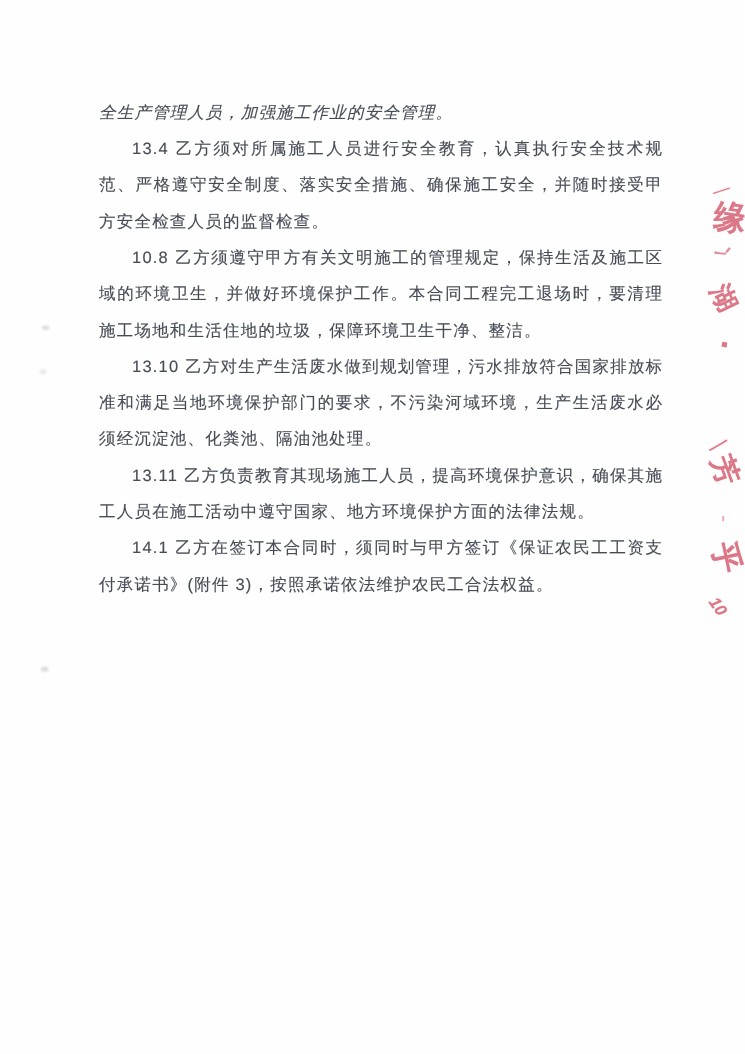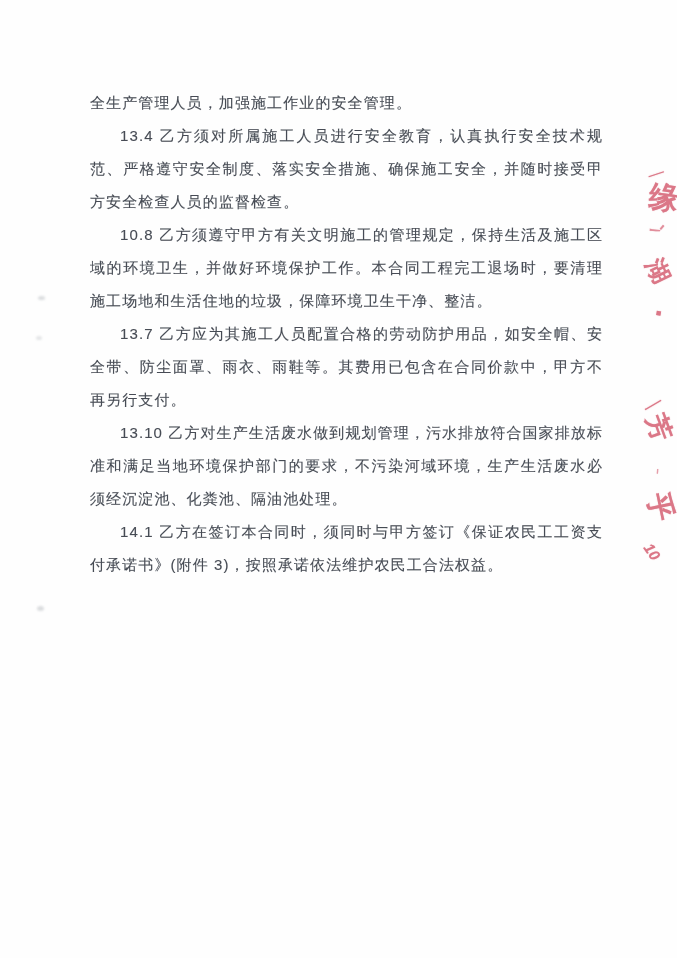--- a/index.html
+++ b/index.html
@@ -33,20 +33,21 @@
     text-align: justify;
     text-justify: inter-character;
     -webkit-text-stroke: 0.2px rgba(71,76,85,0.55);
   }
   .para {
     margin: 0;
     text-indent: 2em;
   }
   .para.no-indent {
     text-indent: 0;
+    font-style: italic;
   }
   
   .seal-fragment {
     position: absolute;
     color: #d56073;
     opacity: 0.85;
     font-weight: bold;
     white-space: nowrap;
     pointer-events: none;
     text-shadow: 0 0 1px rgba(213,96,115,0.6);
@@ -75,22 +76,22 @@
 </style>
 </head>
 <body>
 
 <div class="page">
 
   <div class="content">
     <p class="para no-indent">全生产管理人员，加强施工作业的安全管理。</p>
     <p class="para">13.4 乙方须对所属施工人员进行安全教育，认真执行安全技术规范、严格遵守安全制度、落实安全措施、确保施工安全，并随时接受甲方安全检查人员的监督检查。</p>
     <p class="para">10.8 乙方须遵守甲方有关文明施工的管理规定，保持生活及施工区域的环境卫生，并做好环境保护工作。本合同工程完工退场时，要清理施工场地和生活住地的垃圾，保障环境卫生干净、整洁。</p>
-    <p class="para">13.7 乙方应为其施工人员配置合格的劳动防护用品，如安全帽、安全带、防尘面罩、雨衣、雨鞋等。其费用已包含在合同价款中，甲方不再另行支付。</p>
     <p class="para">13.10 乙方对生产生活废水做到规划管理，污水排放符合国家排放标准和满足当地环境保护部门的要求，不污染河域环境，生产生活废水必须经沉淀池、化粪池、隔油池处理。</p>
+    <p class="para">13.11 乙方负责教育其现场施工人员，提高环境保护意识，确保其施工人员在施工活动中遵守国家、地方环境保护方面的法律法规。</p>
     <p class="para">14.1 乙方在签订本合同时，须同时与甲方签订《保证农民工工资支付承诺书》(附件 3)，按照承诺依法维护农民工合法权益。</p>
   </div>
 
   <span class="seal-fragment sf-0">—</span>
   <span class="seal-fragment sf-1">缘</span>
   <span class="seal-fragment sf-2">冫</span>
   <span class="seal-fragment sf-3">湖</span>
   <span class="seal-fragment sf-4">■</span>
   <span class="seal-fragment sf-5">一</span>
   <span class="seal-fragment sf-6">芳</span>

